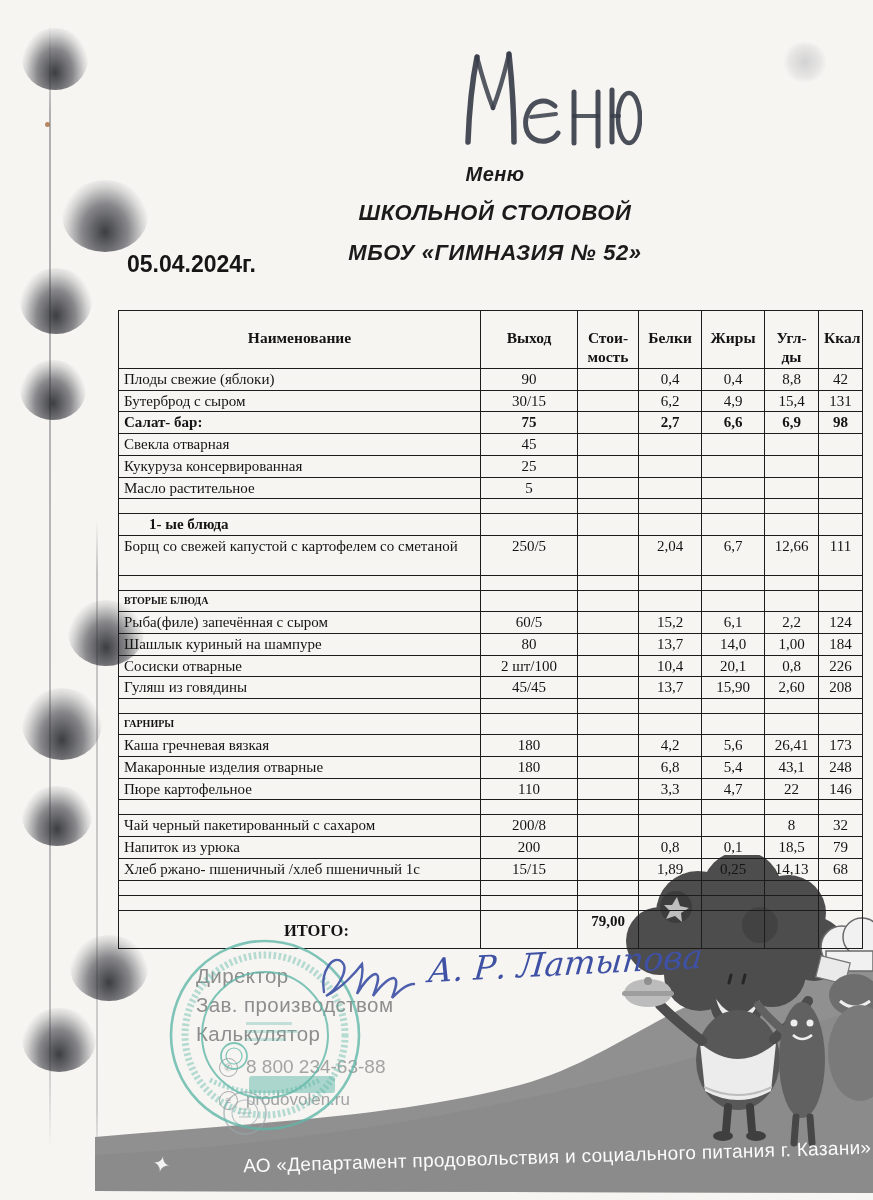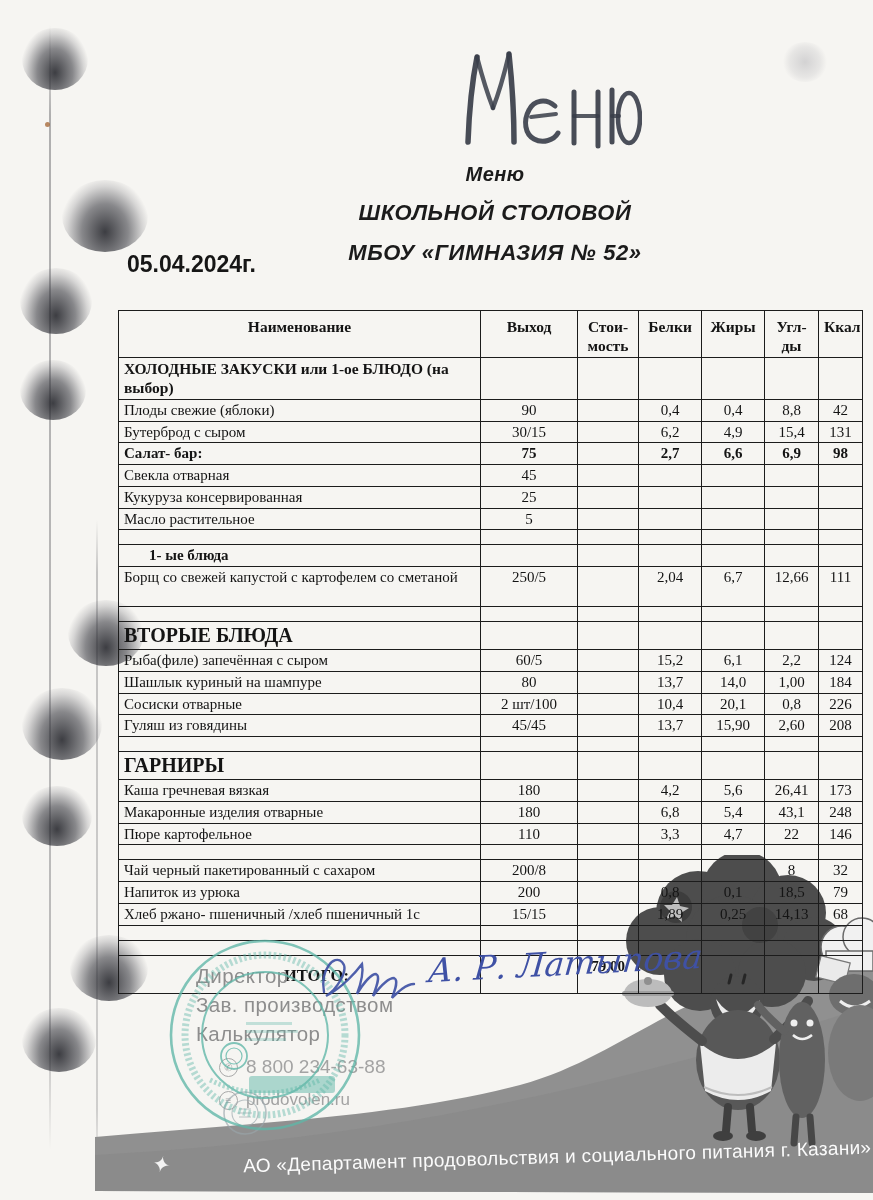--- a/index.html
+++ b/index.html
@@ -23,24 +23,24 @@
                font-family:"Liberation Sans", sans-serif;font-style:italic;font-weight:bold;color:#1b1b1b;}
   .print-title .l1{font-size:20px;letter-spacing:.4px;}
   .print-title .l2,.print-title .l3{font-size:22px;letter-spacing:.6px;margin-top:14px;}
   .date{left:127px;top:251px;font-family:"Liberation Sans", sans-serif;font-weight:bold;font-size:23px;color:#161616;}
 
   
   .menu-table-wrap{left:118px;top:310px;width:744px;z-index:3;}
   table.menu{border-collapse:collapse;table-layout:fixed;width:744px;background:transparent;}
   table.menu th, table.menu td{border:1.5px solid #1c1c1c;padding:1px 5px;font-size:15px;
        line-height:1.25;vertical-align:middle;overflow:hidden;}
-  table.menu th{font-weight:bold;text-align:center;white-space:pre-line;vertical-align:top;padding-top:6px;font-size:15.5px;}
+  table.menu th{font-weight:bold;text-align:center;white-space:pre-line;vertical-align:top;padding-top:17px;font-size:15.5px;}
   tr.h-head{height:40px;}
   tr.h-section2{height:42px;} tr.h-section2 td.nm{font-weight:bold;font-size:15.5px;}
-  tr.h-section{height:21px;}  tr.h-section td.nm{font-weight:bold;font-size:20px;}
+  tr.h-section{height:21px;}  tr.h-section td.nm{font-weight:bold;font-size:10px;}
   tr.h-sub{height:20px;}      tr.h-sub td.nm{font-weight:bold;padding-left:30px;margin-left:28px;}
   tr.h-item{height:20px;}
   tr.h-bold td{font-weight:bold;}
   tr.h-item2{height:40px;} tr.h-item2 td{vertical-align:top;}
   tr.h-empty{height:15px;}
   tr.h-total{height:38px;} tr.h-total td.nm{font-weight:bold;font-size:16.5px;padding-left:165px;vertical-align:bottom;padding-bottom:6px;}
   tr.h-total td.num{font-weight:bold;vertical-align:top;}
   td.nm{text-align:left;}
   td.num{text-align:center;}
 
@@ -188,29 +188,20 @@
             <th>Стои-
 мость</th>
             <th>Белки</th>
             <th>Жиры</th>
             <th>Угл-
 ды</th>
             <th>Ккал</th>
           </tr>
         </thead>
       <tbody>
-          <tr class="h-section2">
-            <td class="nm">ХОЛОДНЫЕ ЗАКУСКИ или 1-ое БЛЮДО (на выбор)</td>
-            <td class="num"></td>
-            <td class="num"></td>
-            <td class="num"></td>
-            <td class="num"></td>
-            <td class="num"></td>
-            <td class="num"></td>
-          </tr>
           <tr class="h-item">
             <td class="nm">Плоды свежие (яблоки)</td>
             <td class="num">90</td>
             <td class="num"></td>
             <td class="num">0,4</td>
             <td class="num">0,4</td>
             <td class="num">8,8</td>
             <td class="num">42</td>
           </tr>
           <tr class="h-item">

